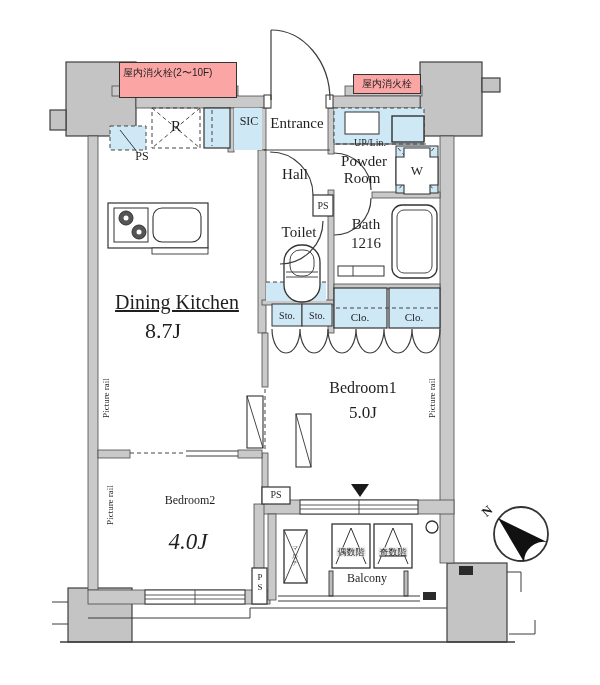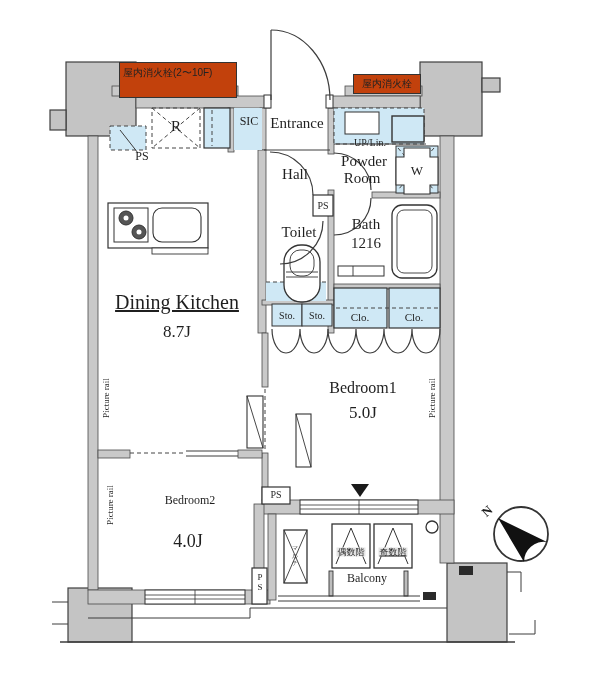--- a/index.html
+++ b/index.html
@@ -4,21 +4,21 @@
 <style>
   html,body{margin:0;padding:0;background:#fff;}
   #plan{position:relative;width:600px;height:685px;background:#ffffff;overflow:hidden;
         font-family:"Liberation Serif",serif;color:#222;}
   #plan svg{position:absolute;left:0;top:0;}
   .lab{position:absolute;transform:translate(-50%,-50%);white-space:nowrap;
        font-family:"Liberation Serif",serif;color:#1f1f1f;line-height:1;}
   .jp{font-family:"Liberation Sans",sans-serif;}
   .vrot{transform:translate(-50%,-50%) rotate(-90deg);}
   .vtext{writing-mode:vertical-rl;text-orientation:upright;}
-  .notebox{position:absolute;background:#c2410c;border:1.5px solid #333;
+  .notebox{position:absolute;background:#fca5a5;border:1.5px solid #333;
            font-family:"Liberation Sans",sans-serif;color:#222;}
   .wbg{background:#e5e5e5;padding:0 1px;}
 </style>
 </head>
 <body>
 
 <div id="plan">
 
 <svg width="600" height="685" viewBox="0 0 600 685">
 
@@ -179,25 +179,25 @@
 <div class="lab" style="left:295px;top:174px;font-size:15px;">Hall</div>
 <div class="lab" style="left:364px;top:161px;font-size:15px;">Powder</div>
 <div class="lab" style="left:362px;top:178px;font-size:15px;">Room</div>
 <div class="lab" style="left:370px;top:143px;font-size:10px;">UP/Lin.</div>
 <div class="lab" style="left:417px;top:170px;font-size:13px;">W</div>
 <div class="lab" style="left:176px;top:126px;font-size:15px;">R</div>
 <div class="lab" style="left:299px;top:232px;font-size:15px;">Toilet</div>
 <div class="lab" style="left:366px;top:224px;font-size:15px;">Bath</div>
 <div class="lab" style="left:366px;top:243px;font-size:15px;">1216</div>
 <div class="lab" style="left:177px;top:302px;font-size:20px;text-decoration:underline;">Dining Kitchen</div>
-<div class="lab" style="left:177px;top:331px;font-size:17px;">8.7J</div>
+<div class="lab" style="left:163px;top:331px;font-size:22px;">8.7J</div>
 <div class="lab" style="left:363px;top:388px;font-size:16px;">Bedroom1</div>
 <div class="lab" style="left:363px;top:412px;font-size:17px;">5.0J</div>
 <div class="lab" style="left:190px;top:500px;font-size:12px;">Bedroom2</div>
-<div class="lab" style="left:188px;top:541px;font-size:18px;">4.0J</div>
+<div class="lab" style="left:188px;top:541px;font-size:23px;font-style:italic;">4.0J</div>
 <div class="lab" style="left:367px;top:578px;font-size:12px;">Balcony</div>
 
 <div class="lab" style="left:287px;top:316px;font-size:10px;">Sto.</div>
 <div class="lab" style="left:317px;top:316px;font-size:10px;">Sto.</div>
 <div class="lab" style="left:360px;top:317px;font-size:11px;">Clo.</div>
 <div class="lab" style="left:414px;top:317px;font-size:11px;">Clo.</div>
 
 <div class="lab jp wbg" style="left:351px;top:552px;font-size:9px;">偶数階</div>
 <div class="lab jp wbg" style="left:393px;top:552px;font-size:9px;text-decoration:underline;">奇数階</div>
 <div class="lab jp vtext" style="left:292px;top:542px;font-size:6px;transform:none;color:#333;">マルチ</div>

